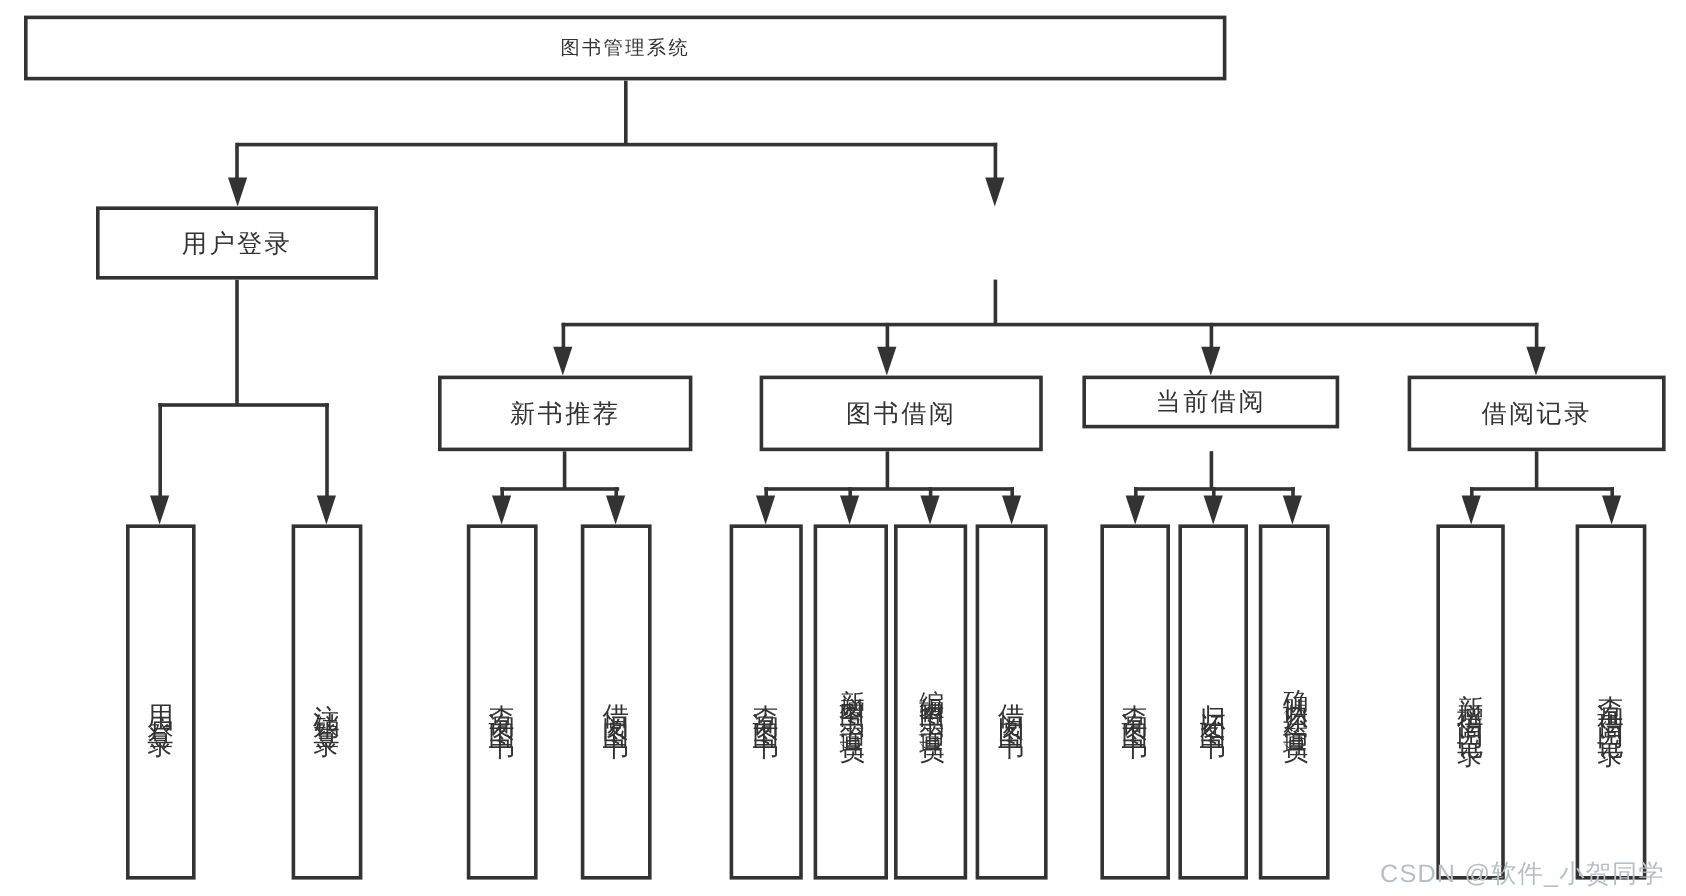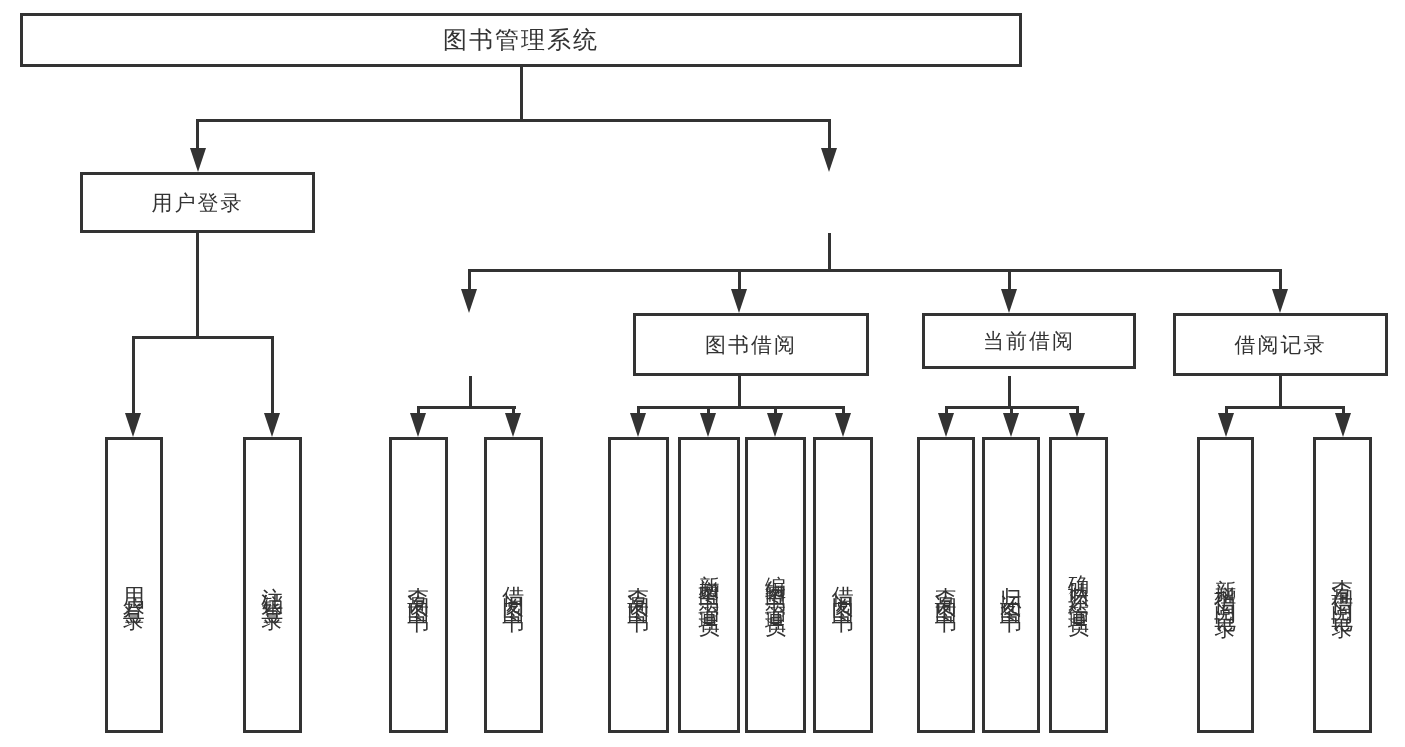--- a/index.html
+++ b/index.html
@@ -12,21 +12,21 @@
   .stage{position:absolute;left:0;top:0;width:1405px;height:747px;}
   .box{
     position:absolute;
     border:3px solid #333333;
     background:#ffffff;
     display:flex;align-items:center;justify-content:center;
     box-sizing:border-box;
     z-index:2;
   }
   .hbox{font-size:21px;letter-spacing:2px;}
-  .root{font-size:24px;}
+  .root{font-size:16px;}
   .vbox span{
     writing-mode:vertical-lr;
     text-orientation:mixed;
     font-size:22px;
     letter-spacing:8px;
     line-height:1.15;
     white-space:nowrap;
   }
   .vbox.long span{letter-spacing:6px;font-size:21px;}
   .line{position:absolute;background:#333333;z-index:1;}
@@ -73,24 +73,27 @@
   <div class="line" style="left:468px;top:269px;width:814px;height:3px;"></div>
   <div class="line" style="left:468px;top:269px;width:3px;height:27px;"></div>
   <div class="line" style="left:738px;top:269px;width:3px;height:27px;"></div>
   <div class="line" style="left:1008px;top:269px;width:3px;height:27px;"></div>
   <div class="line" style="left:1279px;top:269px;width:3px;height:27px;"></div>
   <div class="arr" style="left:461px;top:289px;"></div>
   <div class="arr" style="left:731px;top:289px;"></div>
   <div class="arr" style="left:1001px;top:289px;"></div>
   <div class="arr" style="left:1272px;top:289px;"></div>
 
+  <div class="box hbox" style="left:365px;top:313px;width:212px;height:63px;">
+    <span>新书推荐</span>
+  </div>
   <div class="box hbox" style="left:633px;top:313px;width:236px;height:63px;">
     <span>图书借阅</span>
   </div>
-  <div class="box hbox" style="left:902px;top:313px;width:214px;height:56px;margin-left:20px;">
+  <div class="box hbox" style="left:902px;top:313px;width:214px;height:44px;">
     <span>当前借阅</span>
   </div>
   <div class="box hbox" style="left:1173px;top:313px;width:215px;height:63px;">
     <span>借阅记录</span>
   </div>
 
   <div class="line" style="left:469px;top:376px;width:3px;height:31px;"></div>
   <div class="line" style="left:417px;top:406px;width:99px;height:3px;"></div>
   <div class="line" style="left:417px;top:406px;width:3px;height:12px;"></div>
   <div class="line" style="left:512px;top:406px;width:3px;height:12px;"></div>
@@ -161,14 +164,15 @@
     <span>确认归还（管理员）</span>
   </div>
 
   <div class="box vbox" style="left:1197px;top:437px;width:57px;height:296px;">
     <span>新增借阅记录</span>
   </div>
   <div class="box vbox" style="left:1313px;top:437px;width:59px;height:296px;">
     <span>查询借阅记录</span>
   </div>
 
+  <div class="watermark">CSDN @软件_小贺同学</div>
 
 </div>
 
 </body></html>

